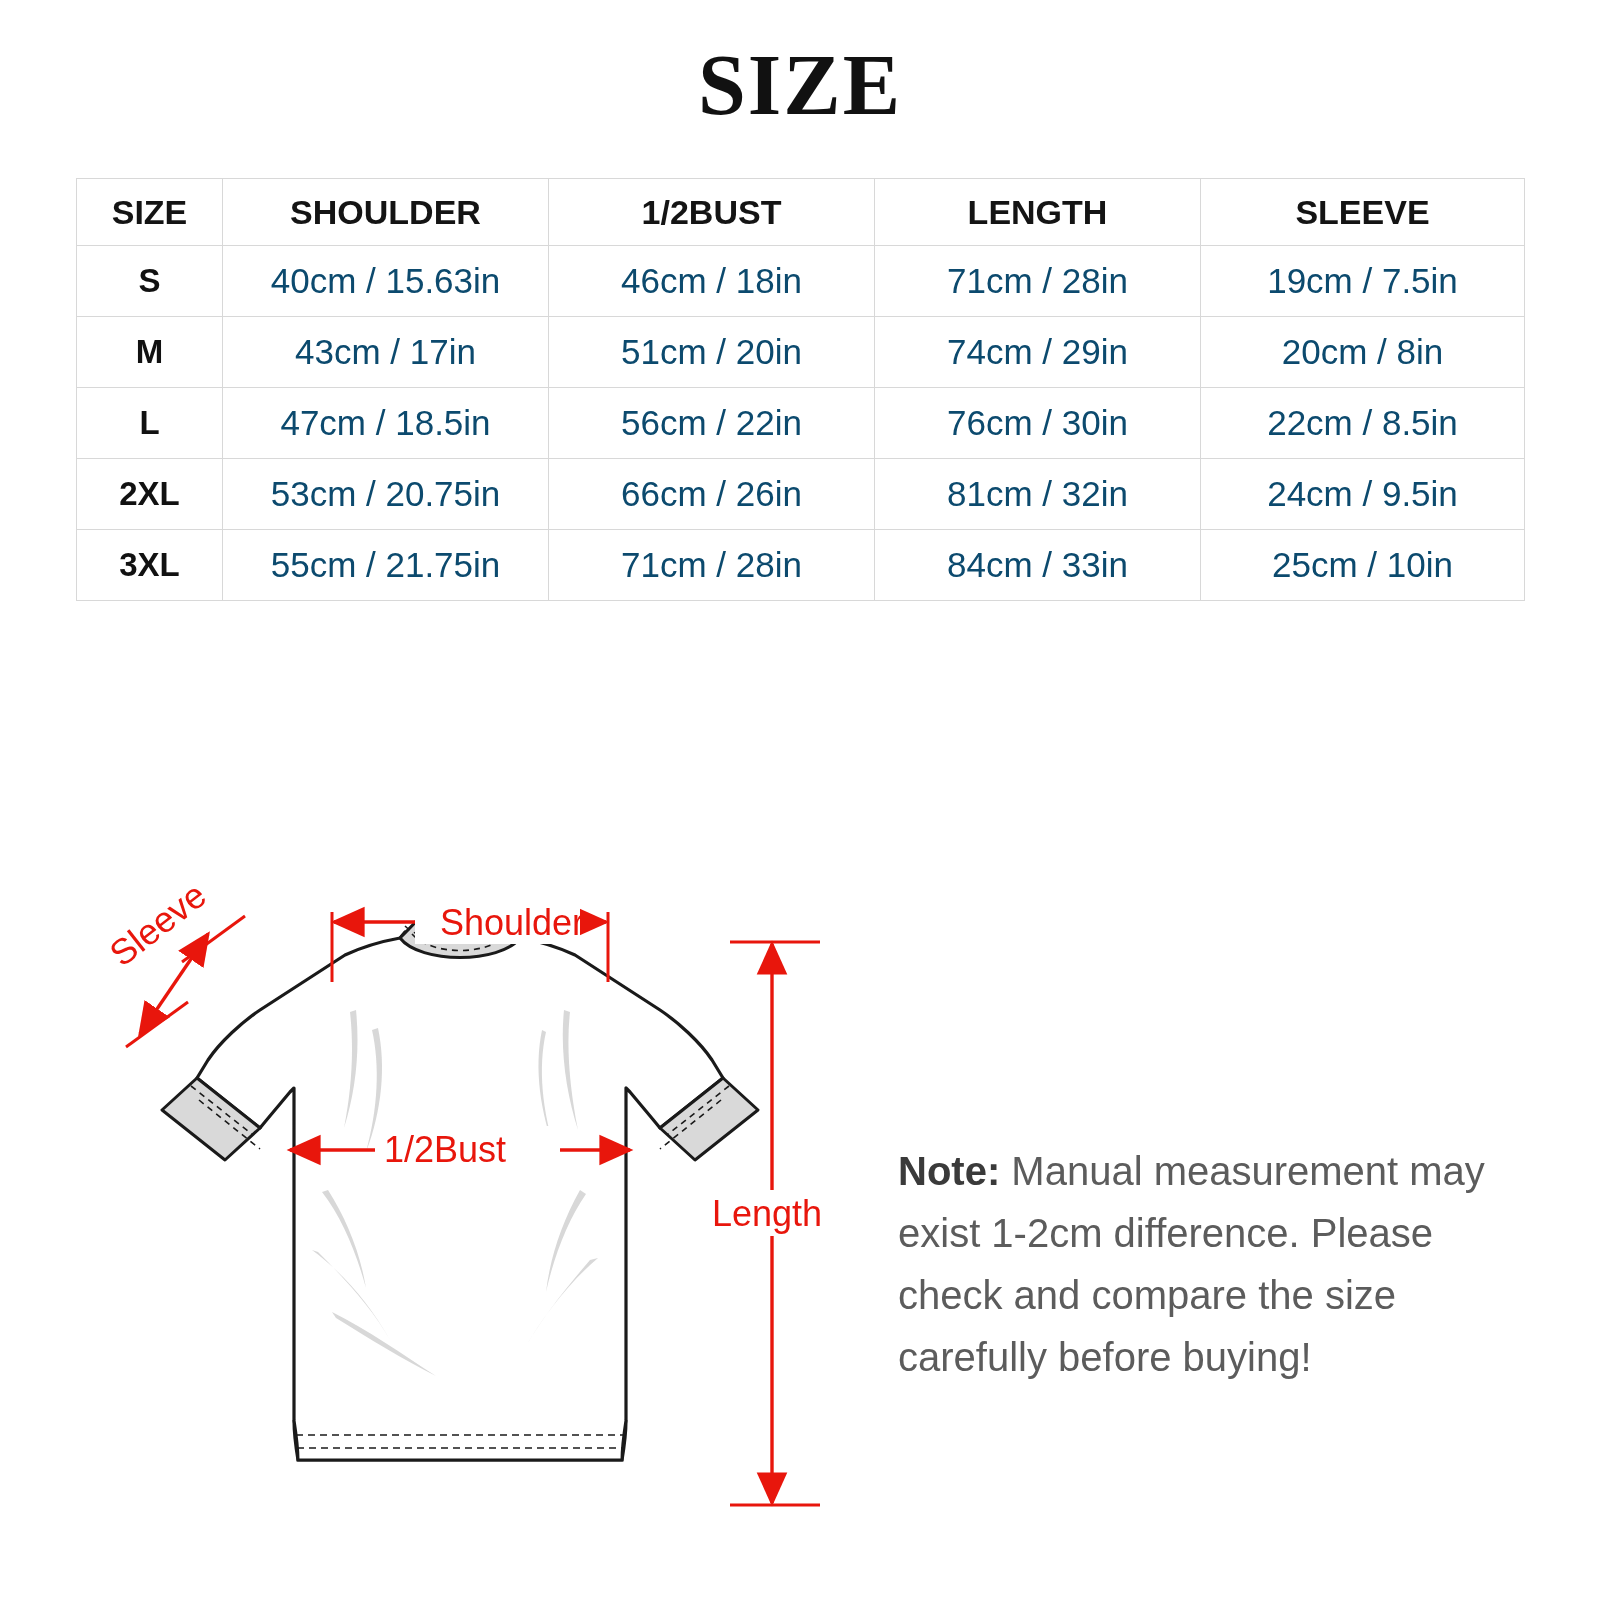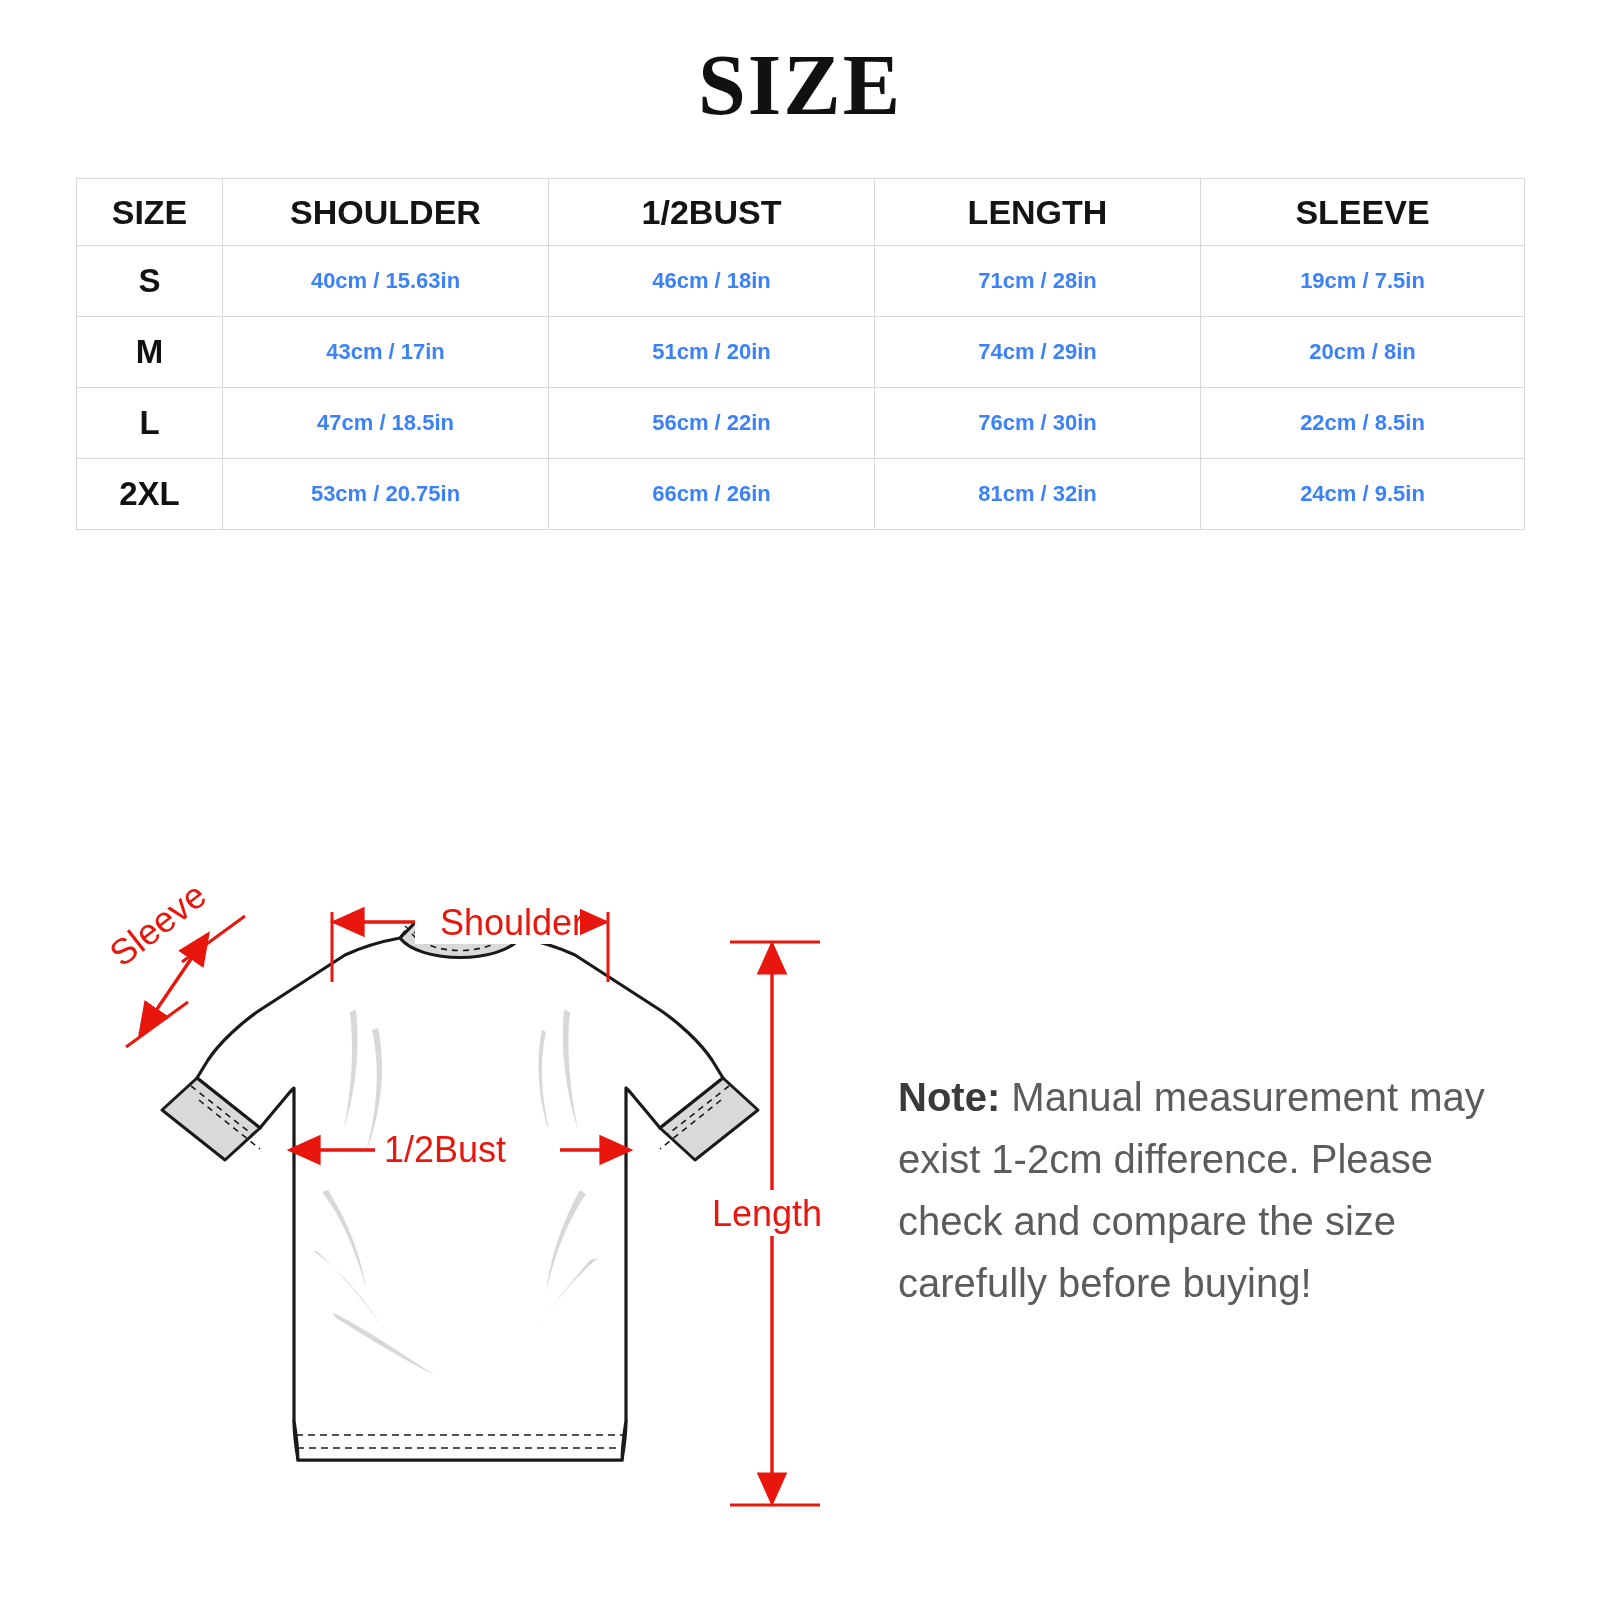--- a/index.html
+++ b/index.html
@@ -46,23 +46,23 @@
     padding: 0;
     height: 70px;
   }
   .size-table thead th {
     font-size: 34px;
     font-weight: bold;
     color: #141414;
     height: 66px;
   }
   .size-table tbody td {
-    font-size: 22px;
-    color: #3b82f6;
-    font-weight: bold;
+    font-size: 35px;
+    color: #0c4a6e;
+    font-weight: normal;
   }
   .size-table tbody td.size-cell {
     font-size: 33px;
     color: #111111;
     font-weight: bold;
   }
   col.c-size    { width: 146px; }
   col.c-shoulder{ width: 326px; }
   col.c-bust    { width: 326px; }
   col.c-length  { width: 326px; }
@@ -74,21 +74,21 @@
     top: 860px;
     left: 60px;
     width: 800px;
     height: 700px;
   }
   .illustration svg { display: block; }
 
   
   .note {
     position: absolute;
-    top: 1066px;
+    top: 1140px;
     left: 898px;
     width: 640px;
     font-size: 40px;
     line-height: 1.55;
     color: #5c5c5c;
   }
   .note .note-label {
     font-weight: bold;
     color: #3a3a3a;
   }
@@ -136,20 +136,27 @@
       <td>56cm / 22in</td>
       <td>76cm / 30in</td>
       <td>22cm / 8.5in</td>
     </tr>
     <tr>
       <td class="size-cell">2XL</td>
       <td>53cm / 20.75in</td>
       <td>66cm / 26in</td>
       <td>81cm / 32in</td>
       <td>24cm / 9.5in</td>
+    </tr>
+    <tr>
+      <td class="size-cell">3XL</td>
+      <td>55cm / 21.75in</td>
+      <td>71cm / 28in</td>
+      <td>84cm / 33in</td>
+      <td>25cm / 10in</td>
     </tr>
   </tbody>
 </table>
 
 <div class="illustration">
   <svg width="800" height="700" viewBox="0 0 800 700" xmlns="http://www.w3.org/2000/svg">
     <defs>
       <marker id="arrR" markerWidth="11" markerHeight="11" refX="9" refY="5.5" orient="auto">
         <path d="M0,1 L10,5.5 L0,10 z" fill="#e8160c"></path>
       </marker>

